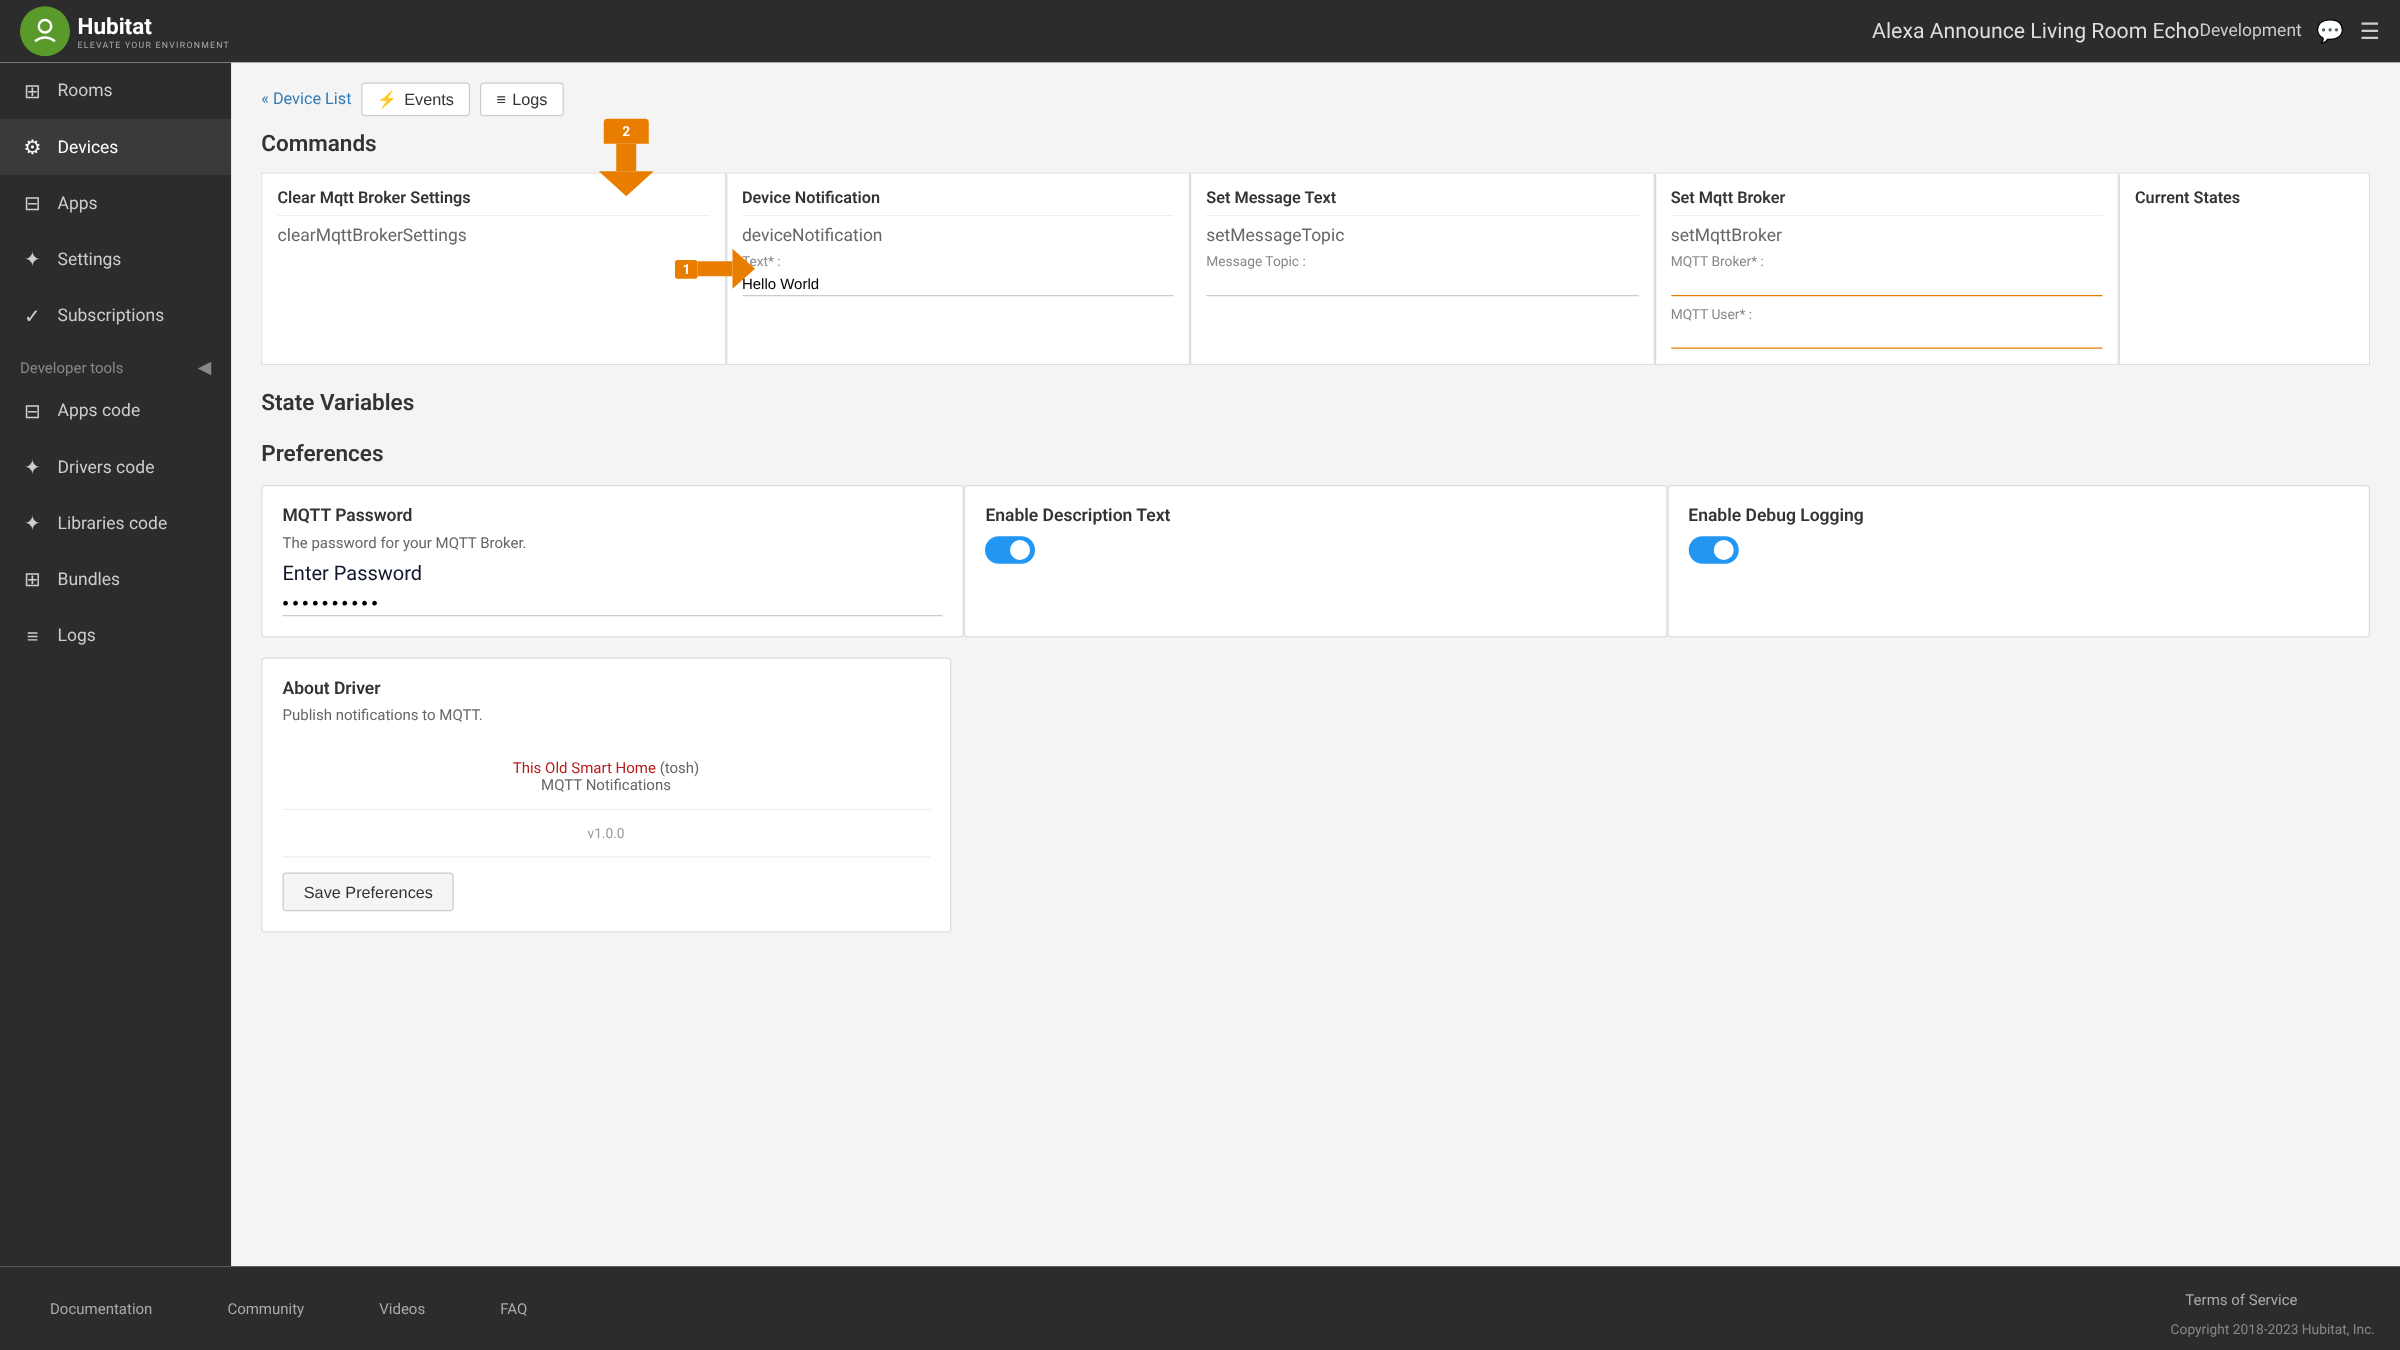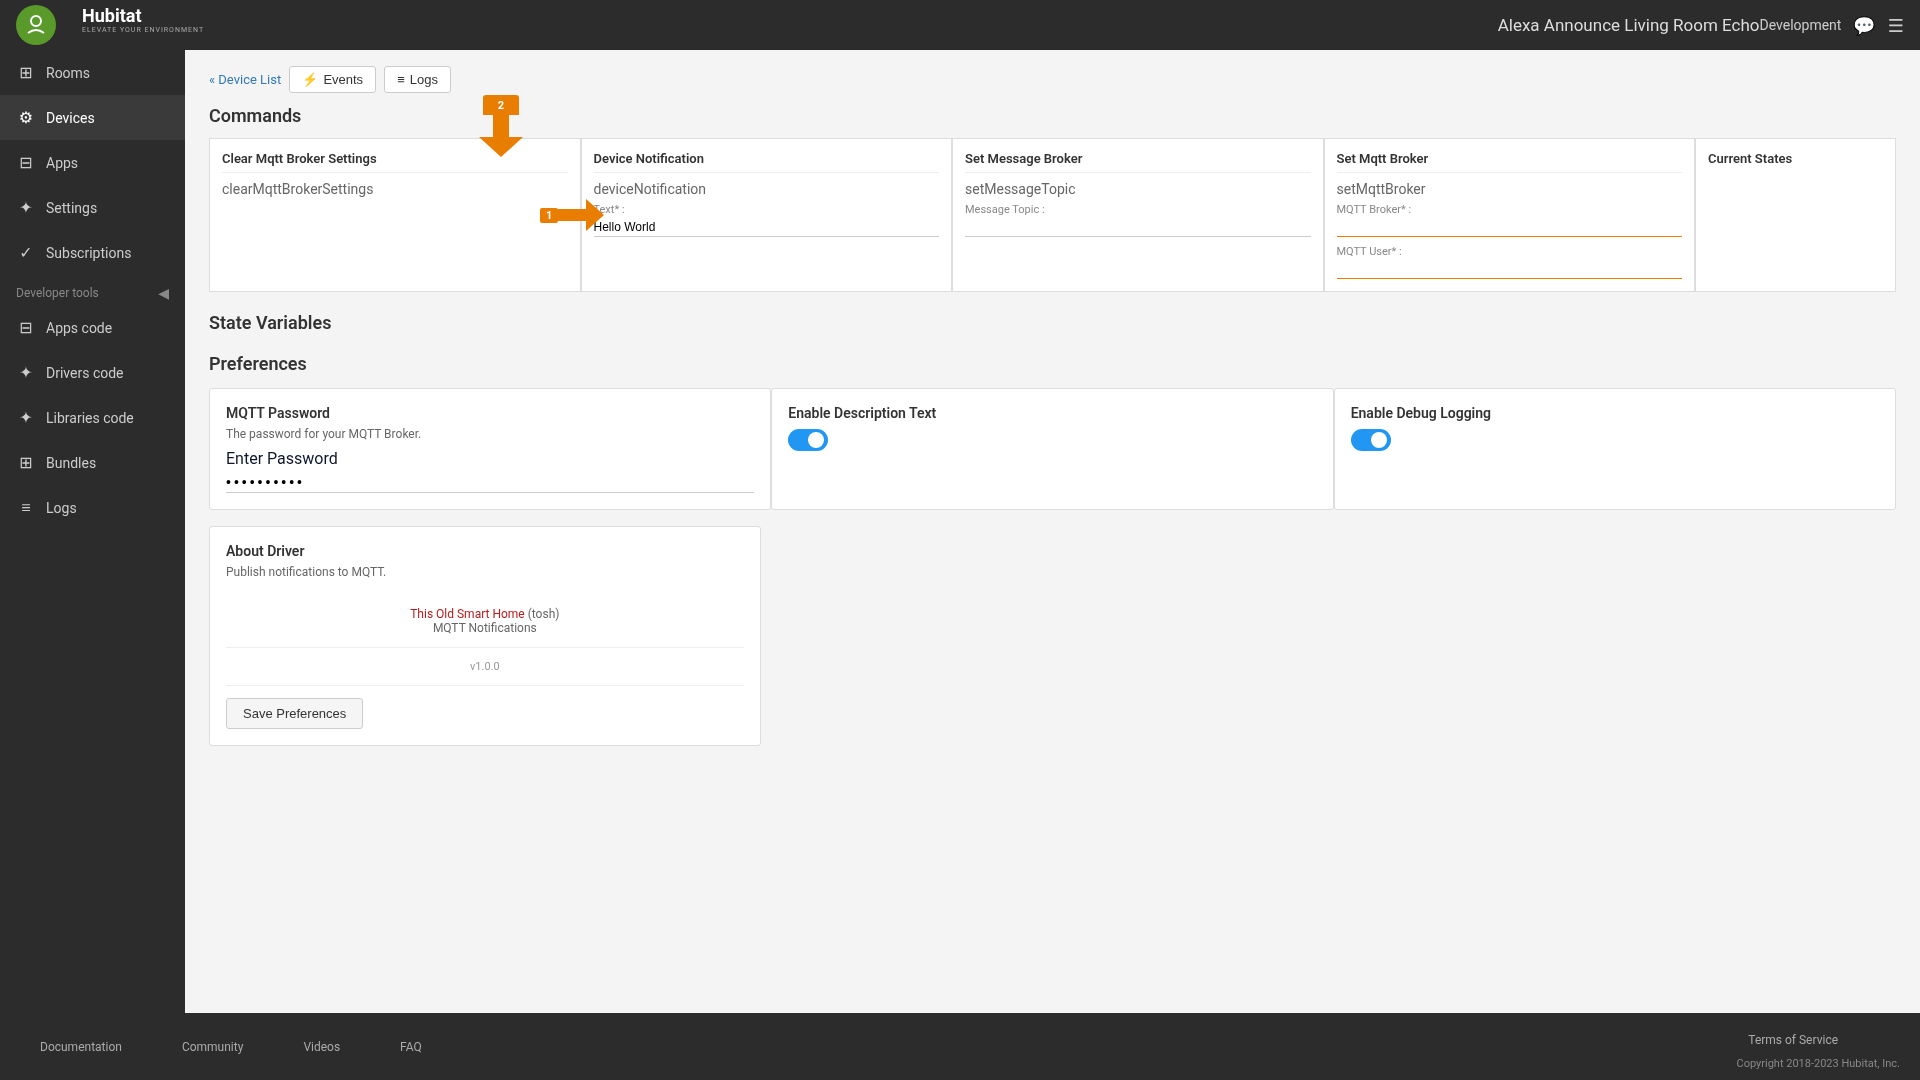--- a/index.html
+++ b/index.html
@@ -10,21 +10,22 @@
       background: #2c2c2c;
       color: #fff;
       display: flex;
       align-items: center;
       height: 50px;
       padding: 0 16px;
       flex-shrink: 0;
     }
     .logo-area {
       display: flex;
-      gap: 26px;
+      align-items: center;
+      gap: 6px;
       margin-right: auto;
     }
     .logo-circle {
       width: 40px; height: 40px;
       background: #5a9a2a;
       border-radius: 50%;
       display: flex; align-items: center; justify-content: center;
       font-size: 18px; color: white; font-weight: bold;
     }
     .header-title { font-size: 17px; color: #ddd; font-weight: 400; }
@@ -423,21 +424,21 @@
         </div>
 
         <div class="command-card" style="flex:1; border-left:1px solid #ddd;">
           <div class="command-title">Device Notification</div>
           <div class="command-func">deviceNotification</div>
           <div class="command-field-label">Text* :</div>
           <input class="command-text-input" value="Hello World" style="">
         </div>
 
         <div class="command-card" style="flex:1; border-left:1px solid #ddd;">
-          <div class="command-title">Set Message Broker</div>
+          <div class="command-title">Set Message Text</div>
           <div class="command-func">setMessageTopic</div>
           <div class="command-field-label">Message Topic :</div>
           <input class="command-text-input" value="" style="">
         </div>
 
         <div class="command-card" style="flex:1; border-left:1px solid #ddd;">
           <div class="command-title">Set Mqtt Broker</div>
           <div class="command-func">setMqttBroker</div>
           <div class="command-field-label">MQTT Broker* :</div>
           <input class="command-input" value="" style="">

